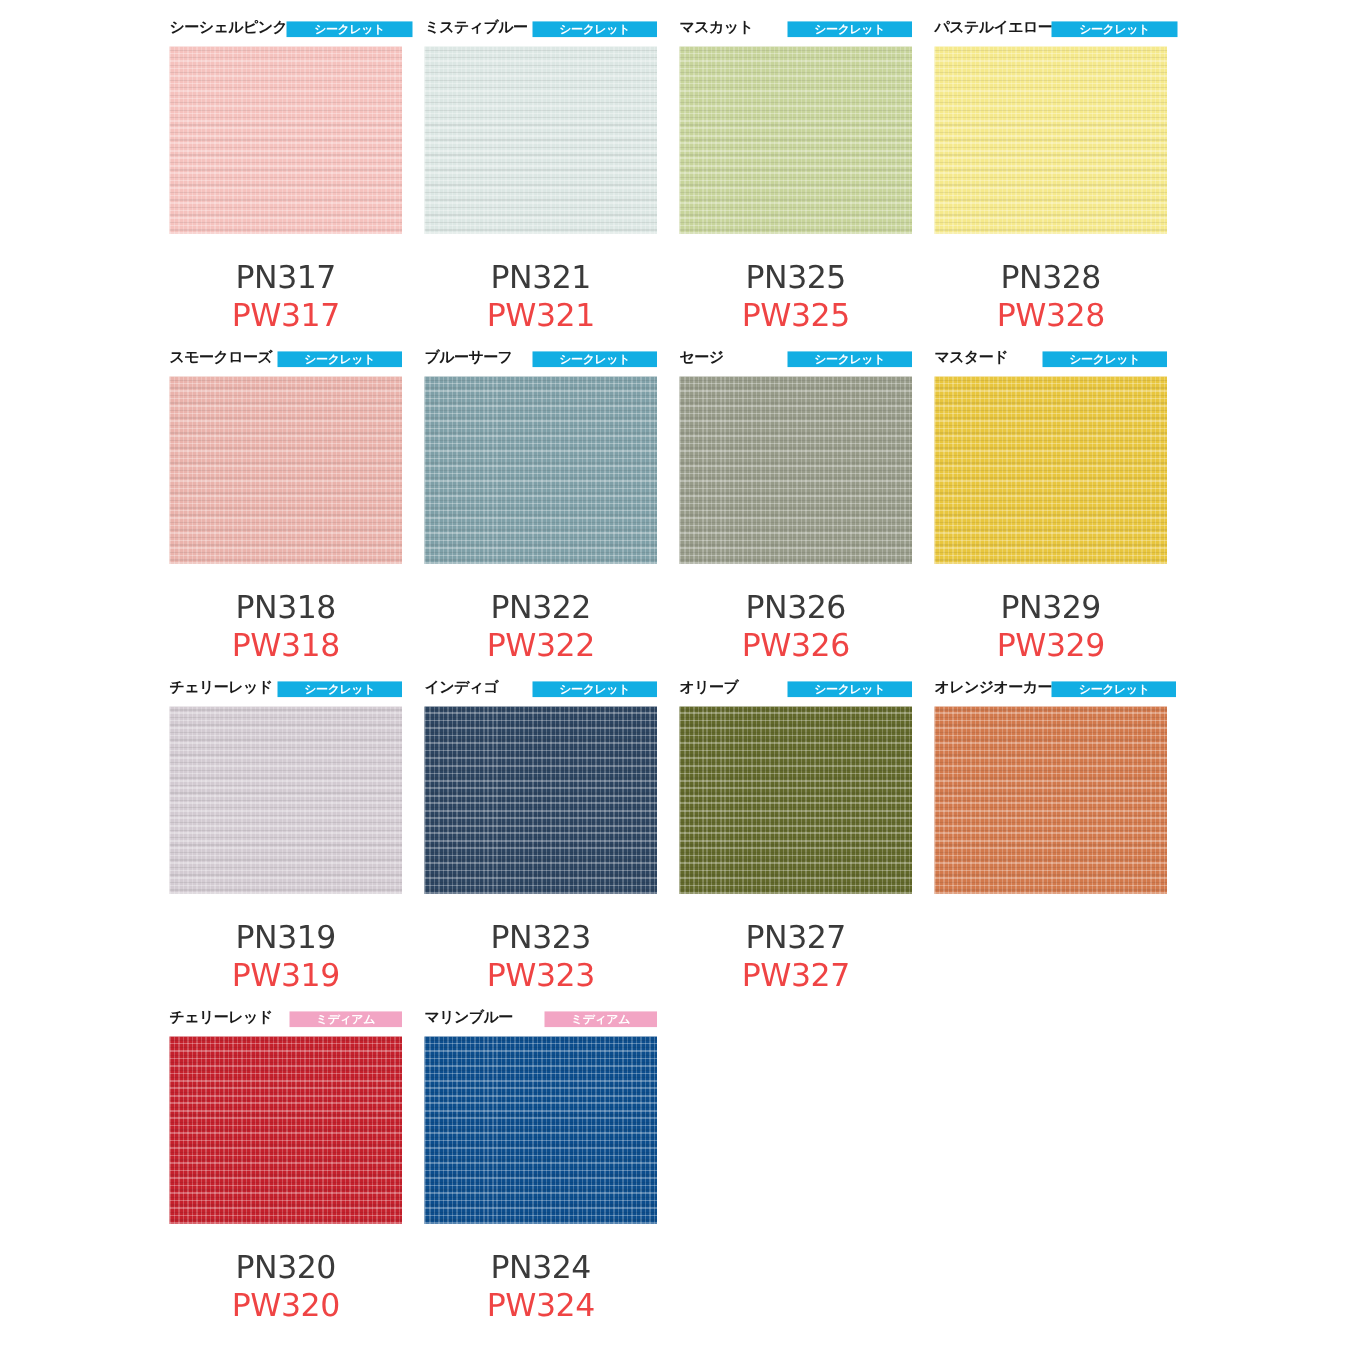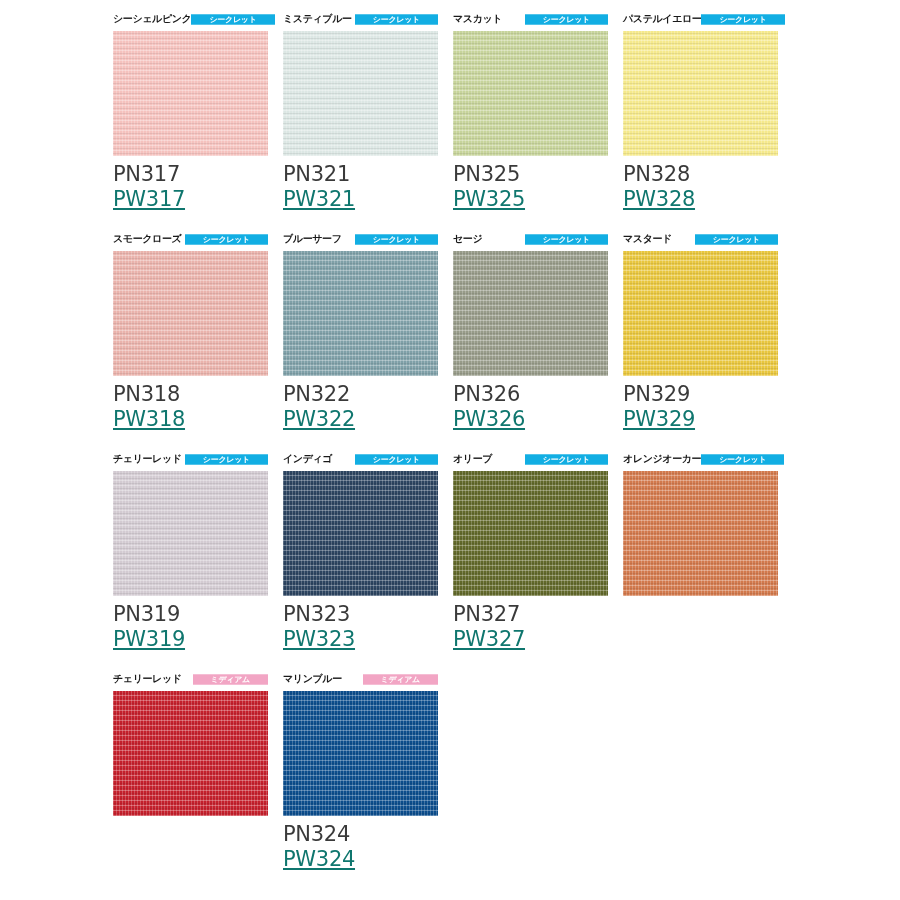--- a/index.html
+++ b/index.html
@@ -100,31 +100,32 @@
         rgba(255,255,255,0.22) 0px,
         rgba(255,255,255,0.22) 1px,
         rgba(0,0,0,0.00) 1px,
         rgba(0,0,0,0.00) 3px
       );
     pointer-events: none;
   }
 
   
   .code-block {
-    margin-top: 6px;
+    margin-top: 17px;
     width: 155px;
+    text-align: center;
   }
   .code-pn, .code-pw {
     font-size: 21px;
     line-height: 25px;
     letter-spacing: -0.3px;
     font-family: "DejaVu Sans", "Liberation Sans", sans-serif;
   }
   .code-pn { color: #3a3a3a; }
-  .code-pw { color: #0f766e; text-decoration: underline; }
+  .code-pw { color: #ef4444; }
 </style>
 </head>
 <body>
 
 <div id="catalog-grid">
     <div class="swatch-row">
       <div class="swatch-cell">
         <div class="cell-header">
           <span class="color-name">シーシェルピンク</span>
           <span class="badge secret">シークレット</span>
@@ -282,20 +283,24 @@
       </div>
     </div>
     <div class="swatch-row">
       <div class="swatch-cell">
         <div class="cell-header">
           <span class="color-name">チェリーレッド</span>
           <span class="badge medium">ミディアム</span>
         </div>
         <div class="swatch-chip" style="background: rgb(196, 32, 44);">
           <div class="weave"></div>
+        </div>
+        <div class="code-block">
+          <div class="code-pn">PN320</div>
+          <div class="code-pw">PW320</div>
         </div>
       </div>
       <div class="swatch-cell">
         <div class="cell-header">
           <span class="color-name">マリンブルー</span>
           <span class="badge medium">ミディアム</span>
         </div>
         <div class="swatch-chip" style="background: rgb(12, 77, 140);">
           <div class="weave"></div>
         </div>

